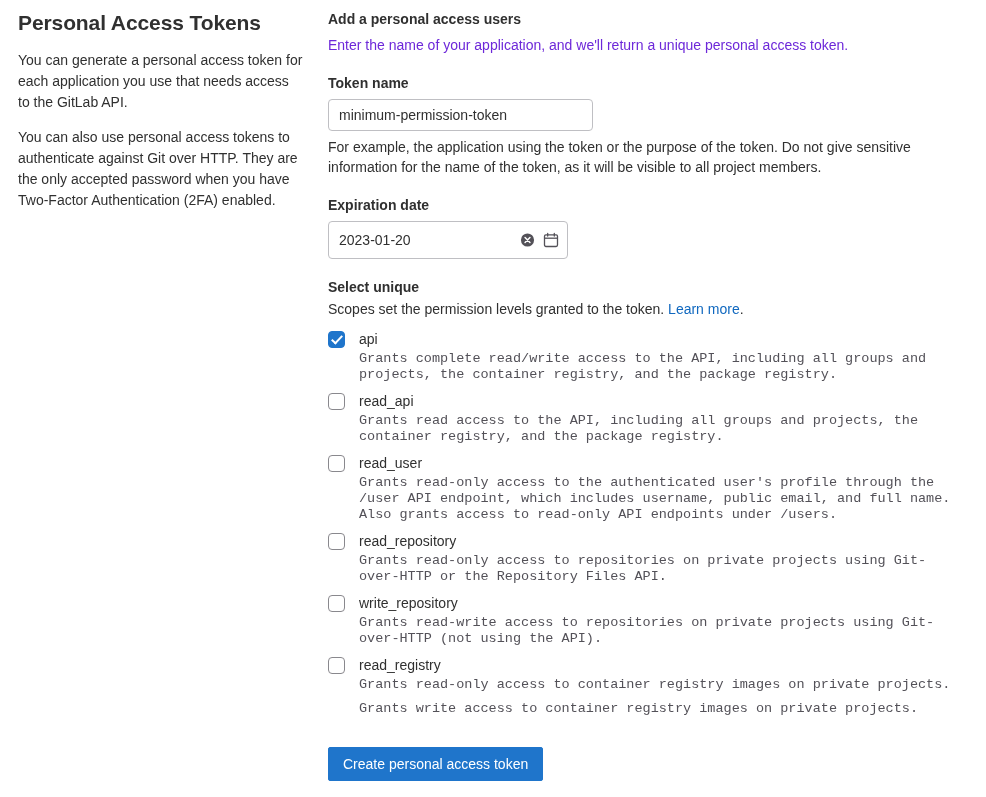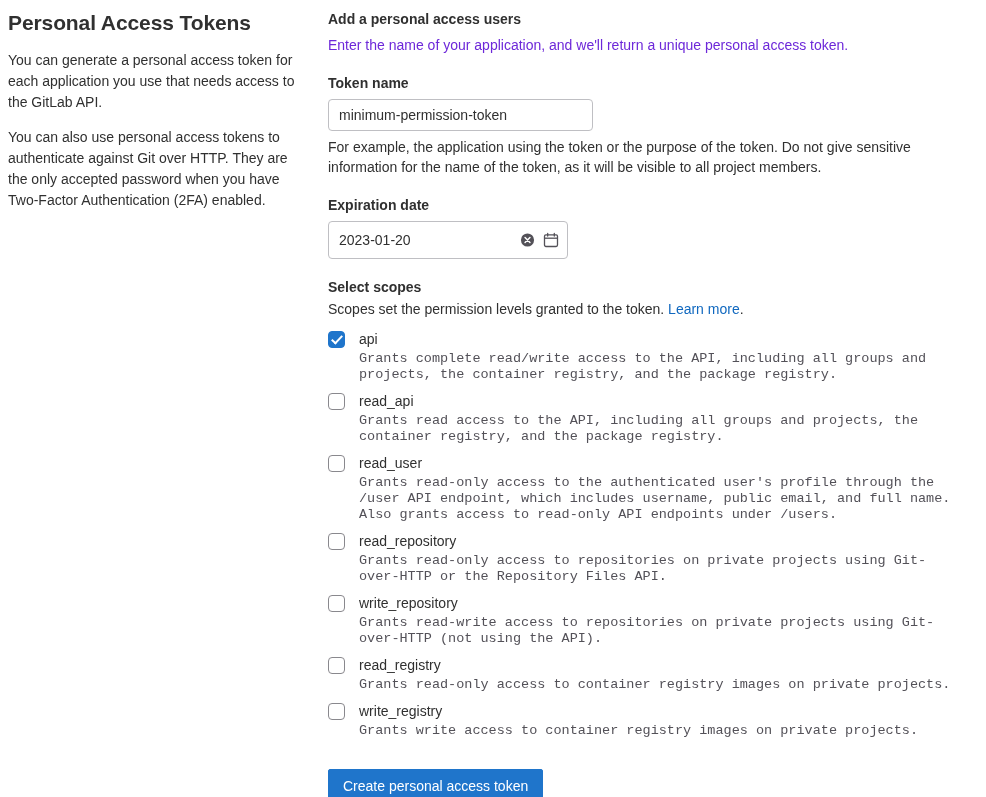--- a/index.html
+++ b/index.html
@@ -15,21 +15,21 @@
   }
   .page {
     display: flex;
     width: 986px;
     height: 797px;
     padding: 0;
   }
   
   .left-col {
     width: 328px;
-    padding: 0 24px 0 8px;
+    padding: 0 24px 0 18px;
     flex: 0 0 328px;
   }
   .page-title {
     font-size: 21px;
     font-weight: bold;
     color: #303030;
     margin: 0;
     padding-top: 9px;
     line-height: 1.3;
     letter-spacing: -0.1px;
@@ -241,21 +241,21 @@
             <rect x="1.5" y="2.8" width="13" height="11.7" rx="1.4" fill="none" stroke="#535158" stroke-width="1.3"></rect>
             <path d="M1.5 6.2 H14.5" stroke="#535158" stroke-width="1.3"></path>
             <path d="M4.7 1.4 V4.1 M11.3 1.4 V4.1" stroke="#535158" stroke-width="1.3" stroke-linecap="round"></path>
           </svg>
         </span>
       </div>
     </div>
 
     
     <div class="block-gap">
-      <div class="scopes-title">Select scopes</div>
+      <div class="scopes-title">Select unique</div>
       <div class="scopes-desc"><span>Scopes set the permission levels granted to the token. </span><a href="#">Learn more</a><span>.</span></div>
 
       <div>
 
         <div class="scope-row">
           <span class="scope-box checked"></span>
           <span class="scope-name">api</span>
         </div>
         <div class="scope-desc">Grants complete read/write access to the API, including all groups and projects, the container registry, and the package registry.</div>
 
@@ -282,24 +282,20 @@
           <span class="scope-name">write_repository</span>
         </div>
         <div class="scope-desc">Grants read-write access to repositories on private projects using Git-over-HTTP (not using the API).</div>
 
         <div class="scope-row">
           <span class="scope-box"></span>
           <span class="scope-name">read_registry</span>
         </div>
         <div class="scope-desc">Grants read-only access to container registry images on private projects.</div>
 
-        <div class="scope-row">
-          <span class="scope-box"></span>
-          <span class="scope-name">write_registry</span>
-        </div>
         <div class="scope-desc">Grants write access to container registry images on private projects.</div>
 
       </div>
     </div>
 
     <button class="create-btn">Create personal access token</button>
 
   </div>
 </div>
 

